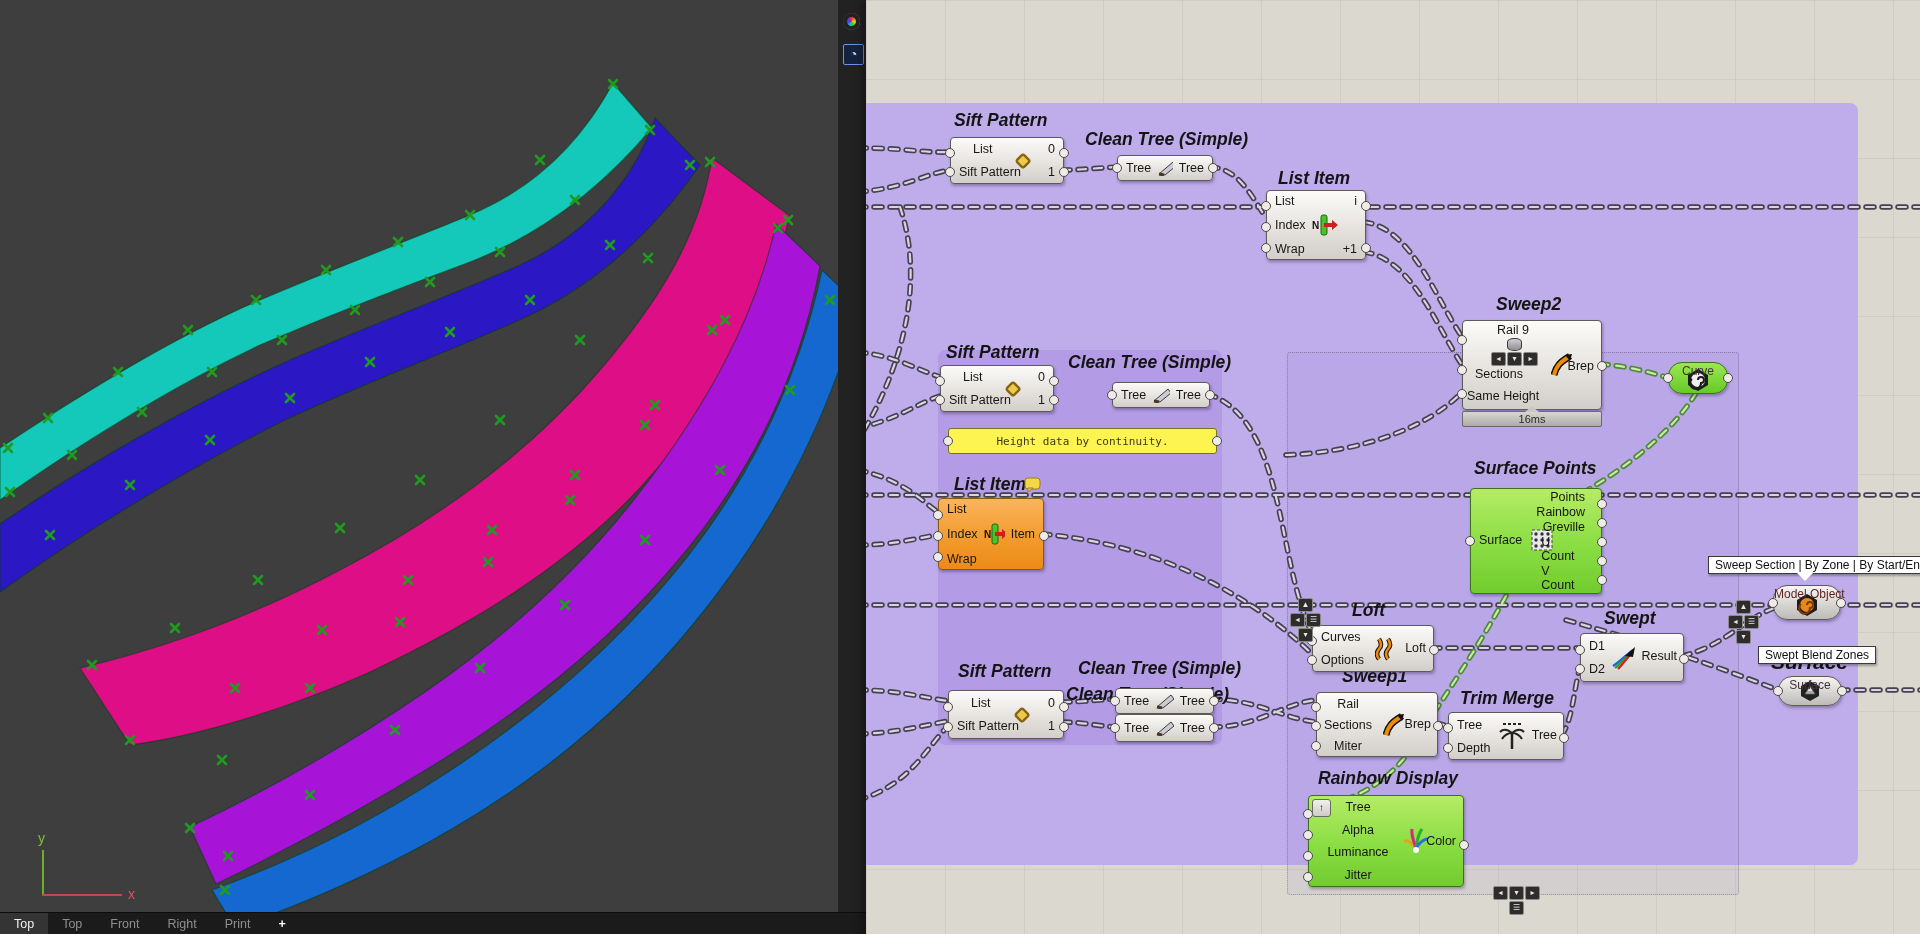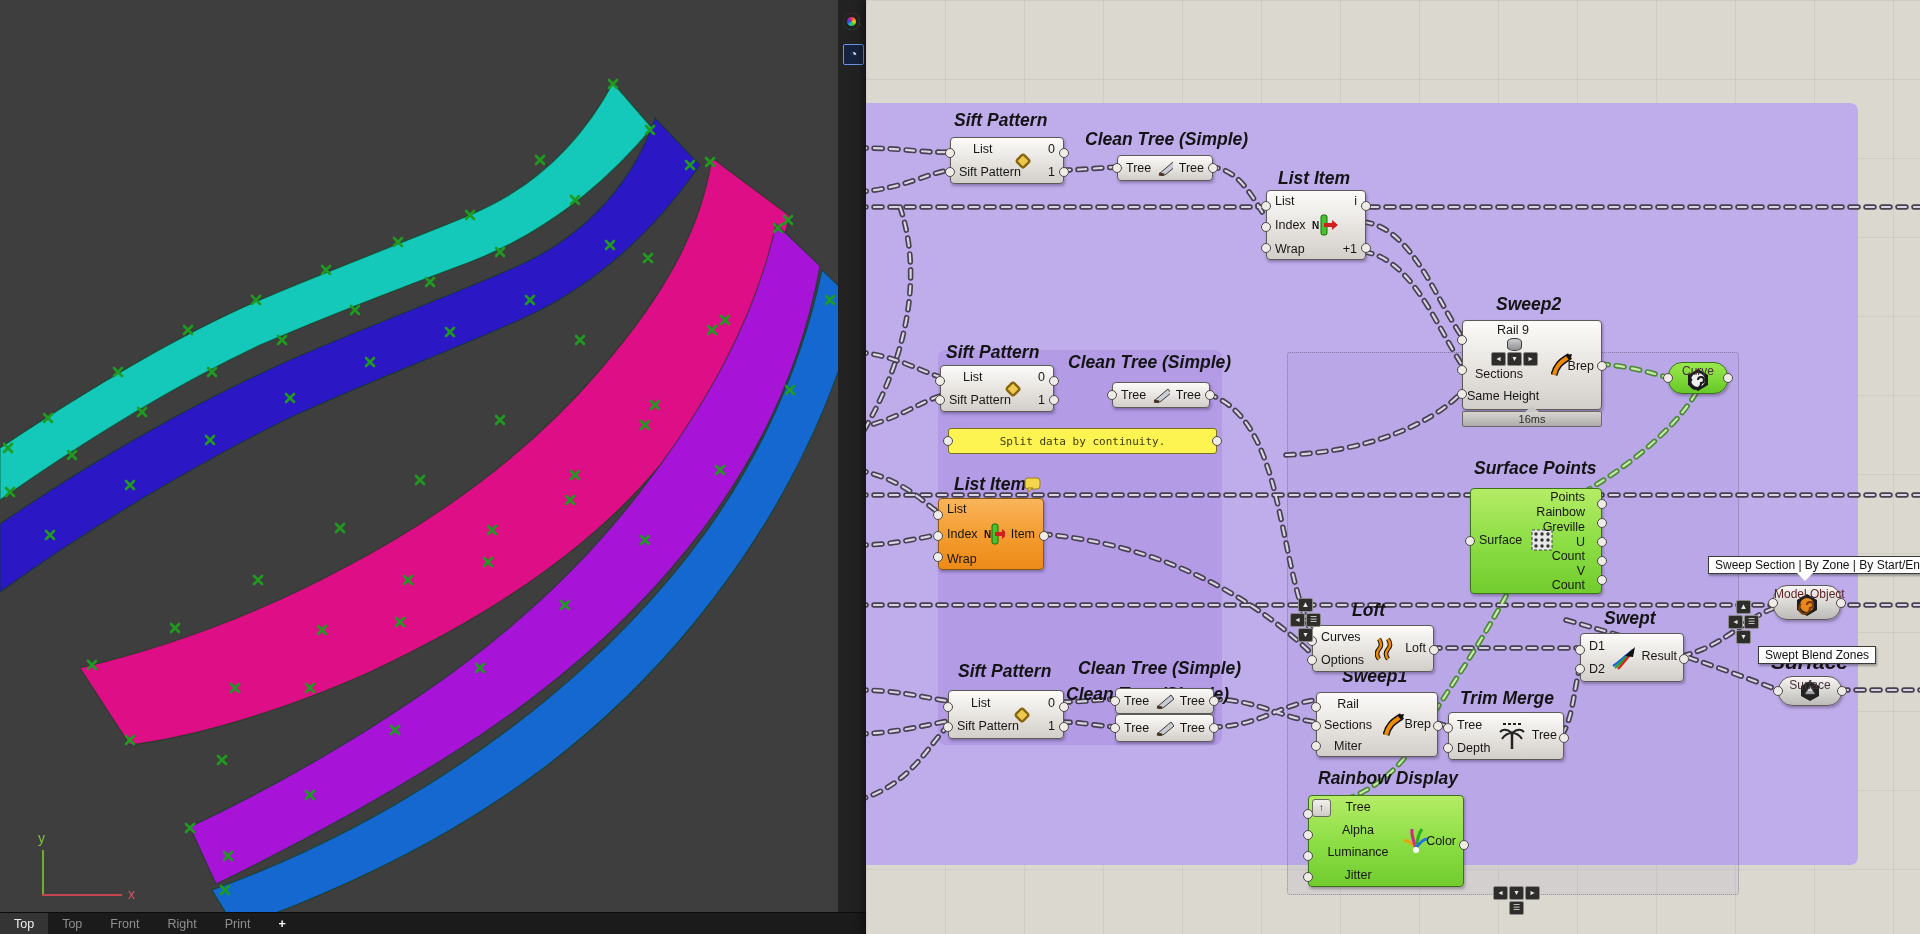--- a/index.html
+++ b/index.html
@@ -395,21 +395,21 @@
           <polygon points="2,14 16,2 19,6 8,15" fill="#c9ccd2" stroke="#3a3a3a" stroke-width="1"></polygon>
           <line x1="2" y1="14" x2="7" y2="15" stroke="#4a3520" stroke-width="3"></line>
         </svg>
       <span style="margin-left:auto">Tree</span>
       </div>
   </div>
 
   <div class="panel" style="left:82px;top:428px;width:267px;height:24px">
     <span class="nub nl" style="top:7px"></span>
       <span class="nub nr" style="top:7px"></span>
-    <span>Split data by continuity.</span>
+    <span>Height data by continuity.</span>
   </div>
 
   <svg class="center-abs" style="left:158px;top:477px;z-index:4" width="18" height="16">
       <rect x="1" y="1" width="15" height="11" rx="3" fill="#f3d64a" stroke="#9a7d1d"></rect>
       <polygon points="4,11 9,11 4,15" fill="#f3d64a" stroke="#9a7d1d"></polygon>
     </svg>
   <div class="comp orange" style="left:72px;top:498px;width:104px;height:70px">
     <span class="nub nl" style="top:11px"></span>
       <span class="nub nl" style="top:32px"></span>
       <span class="nub nl" style="top:53px"></span>
@@ -449,21 +449,21 @@
           <circle cx="11" cy="5" r="1.7"></circle>
           <circle cx="17" cy="5" r="1.7"></circle>
           <circle cx="5" cy="11" r="1.7"></circle>
           <circle cx="11" cy="11" r="1.7"></circle>
           <circle cx="17" cy="11" r="1.7"></circle>
           <circle cx="5" cy="17" r="1.7"></circle>
           <circle cx="11" cy="17" r="1.7"></circle>
           <circle cx="17" cy="17" r="1.7"></circle>
         </g>
       </svg>
-    <div class="rowset" style="left:auto;width:46%;right:8px;text-align:right">
+    <div class="rowset" style="left:auto;width:46%;right:8px;">
       <div class="row" style="justify-content:flex-end">
           <span>Points</span>
         </div>
       <div class="row" style="justify-content:flex-end">
           <span>Rainbow</span>
         </div>
       <div class="row" style="justify-content:flex-end">
           <span>Greville</span>
         </div>
       <div class="row" style="justify-content:flex-end">

